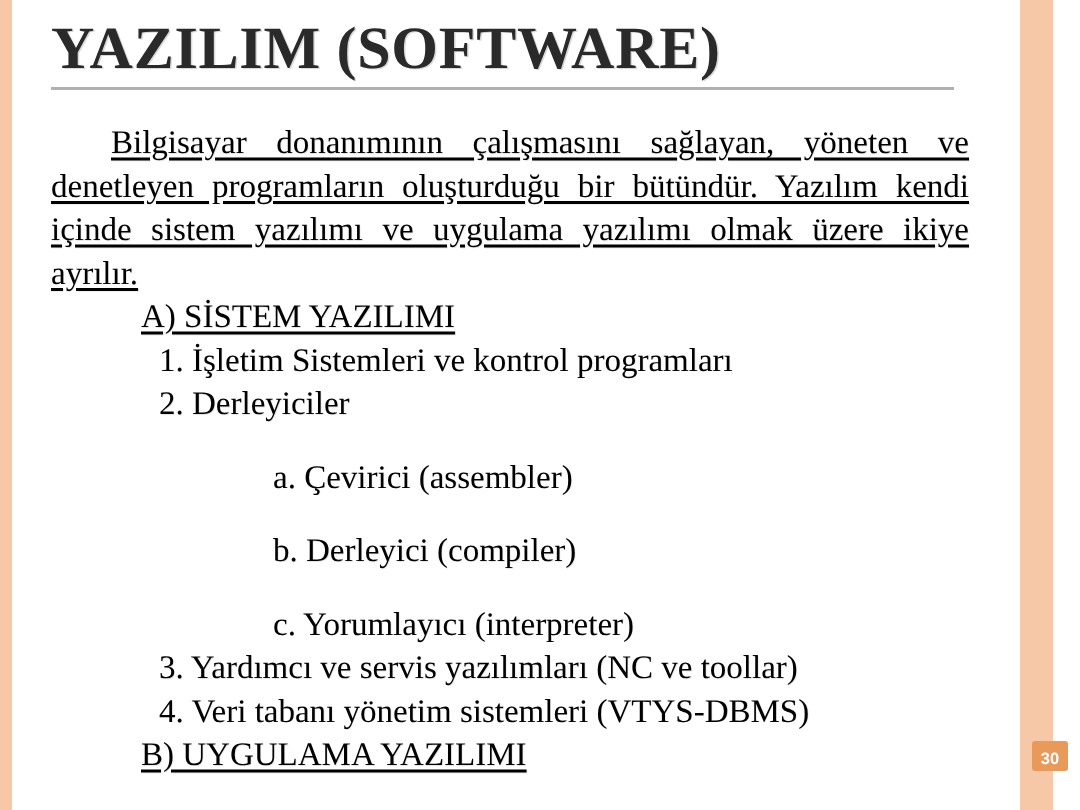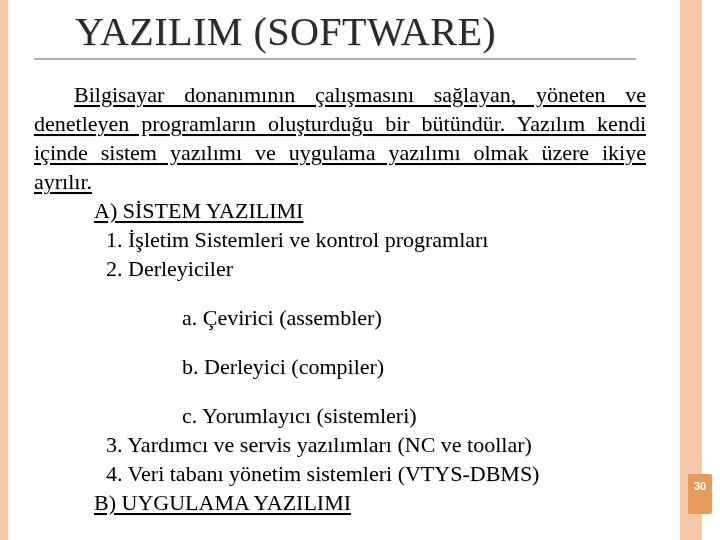--- a/index.html
+++ b/index.html
@@ -25,25 +25,24 @@
     right: 18px;
     width: 22px;
     height: 540px;
     background: #f6c8a8;
   }
   .title {
     position: absolute;
     top: 8px;
     left: 34px;
     font-size: 40px;
-    font-weight: normal;
+    font-weight: bold;
     color: #2a2a2a;
     letter-spacing: 0.5px;
     text-shadow: 1px 1px 0 rgba(0,0,0,0.15);
-    margin-left: 41px;
   }
   .title-underline {
     position: absolute;
     top: 58px;
     left: 34px;
     width: 602px;
     height: 2px;
     background: #b0b0b0;
   }
   .content {
@@ -75,21 +74,21 @@
   }
   .lvl2 {
     margin-left: 148px;
     margin-top: 20px;
   }
   .pagenum {
     position: absolute;
     bottom: 26px;
     right: 8px;
     width: 24px;
-    height: 40px;
+    height: 20px;
     line-height: 24px;
     text-align: center;
     background: #e79a5a;
     color: #ffffff;
     font-family: Arial, sans-serif;
     font-size: 11px;
     font-weight: bold;
     border-radius: 2px;
   }
 </style>
@@ -102,19 +101,19 @@
 <div class="title">YAZILIM (SOFTWARE)</div>
 <div class="title-underline"></div>
 
 <div class="content">
   <div class="intro">Bilgisayar donanımının çalışmasını sağlayan, yöneten ve denetleyen programların oluşturduğu bir bütündür. Yazılım kendi içinde sistem yazılımı ve uygulama yazılımı olmak üzere ikiye ayrılır.</div>
   <span class="sec-a">A) SİSTEM YAZILIMI</span>
   <div class="lvl1">1. İşletim Sistemleri ve kontrol programları</div>
   <div class="lvl1">2. Derleyiciler</div>
   <div class="lvl2">a. Çevirici (assembler)</div>
   <div class="lvl2">b. Derleyici (compiler)</div>
-  <div class="lvl2">c. Yorumlayıcı (sistemleri)</div>
+  <div class="lvl2">c. Yorumlayıcı (interpreter)</div>
   <div class="lvl1">3. Yardımcı ve servis yazılımları (NC ve toollar)</div>
   <div class="lvl1">4. Veri tabanı yönetim sistemleri (VTYS-DBMS)</div>
   <span class="sec-b">B) UYGULAMA YAZILIMI</span>
 </div>
 
 <div class="pagenum">30</div>
 
 </body></html>

